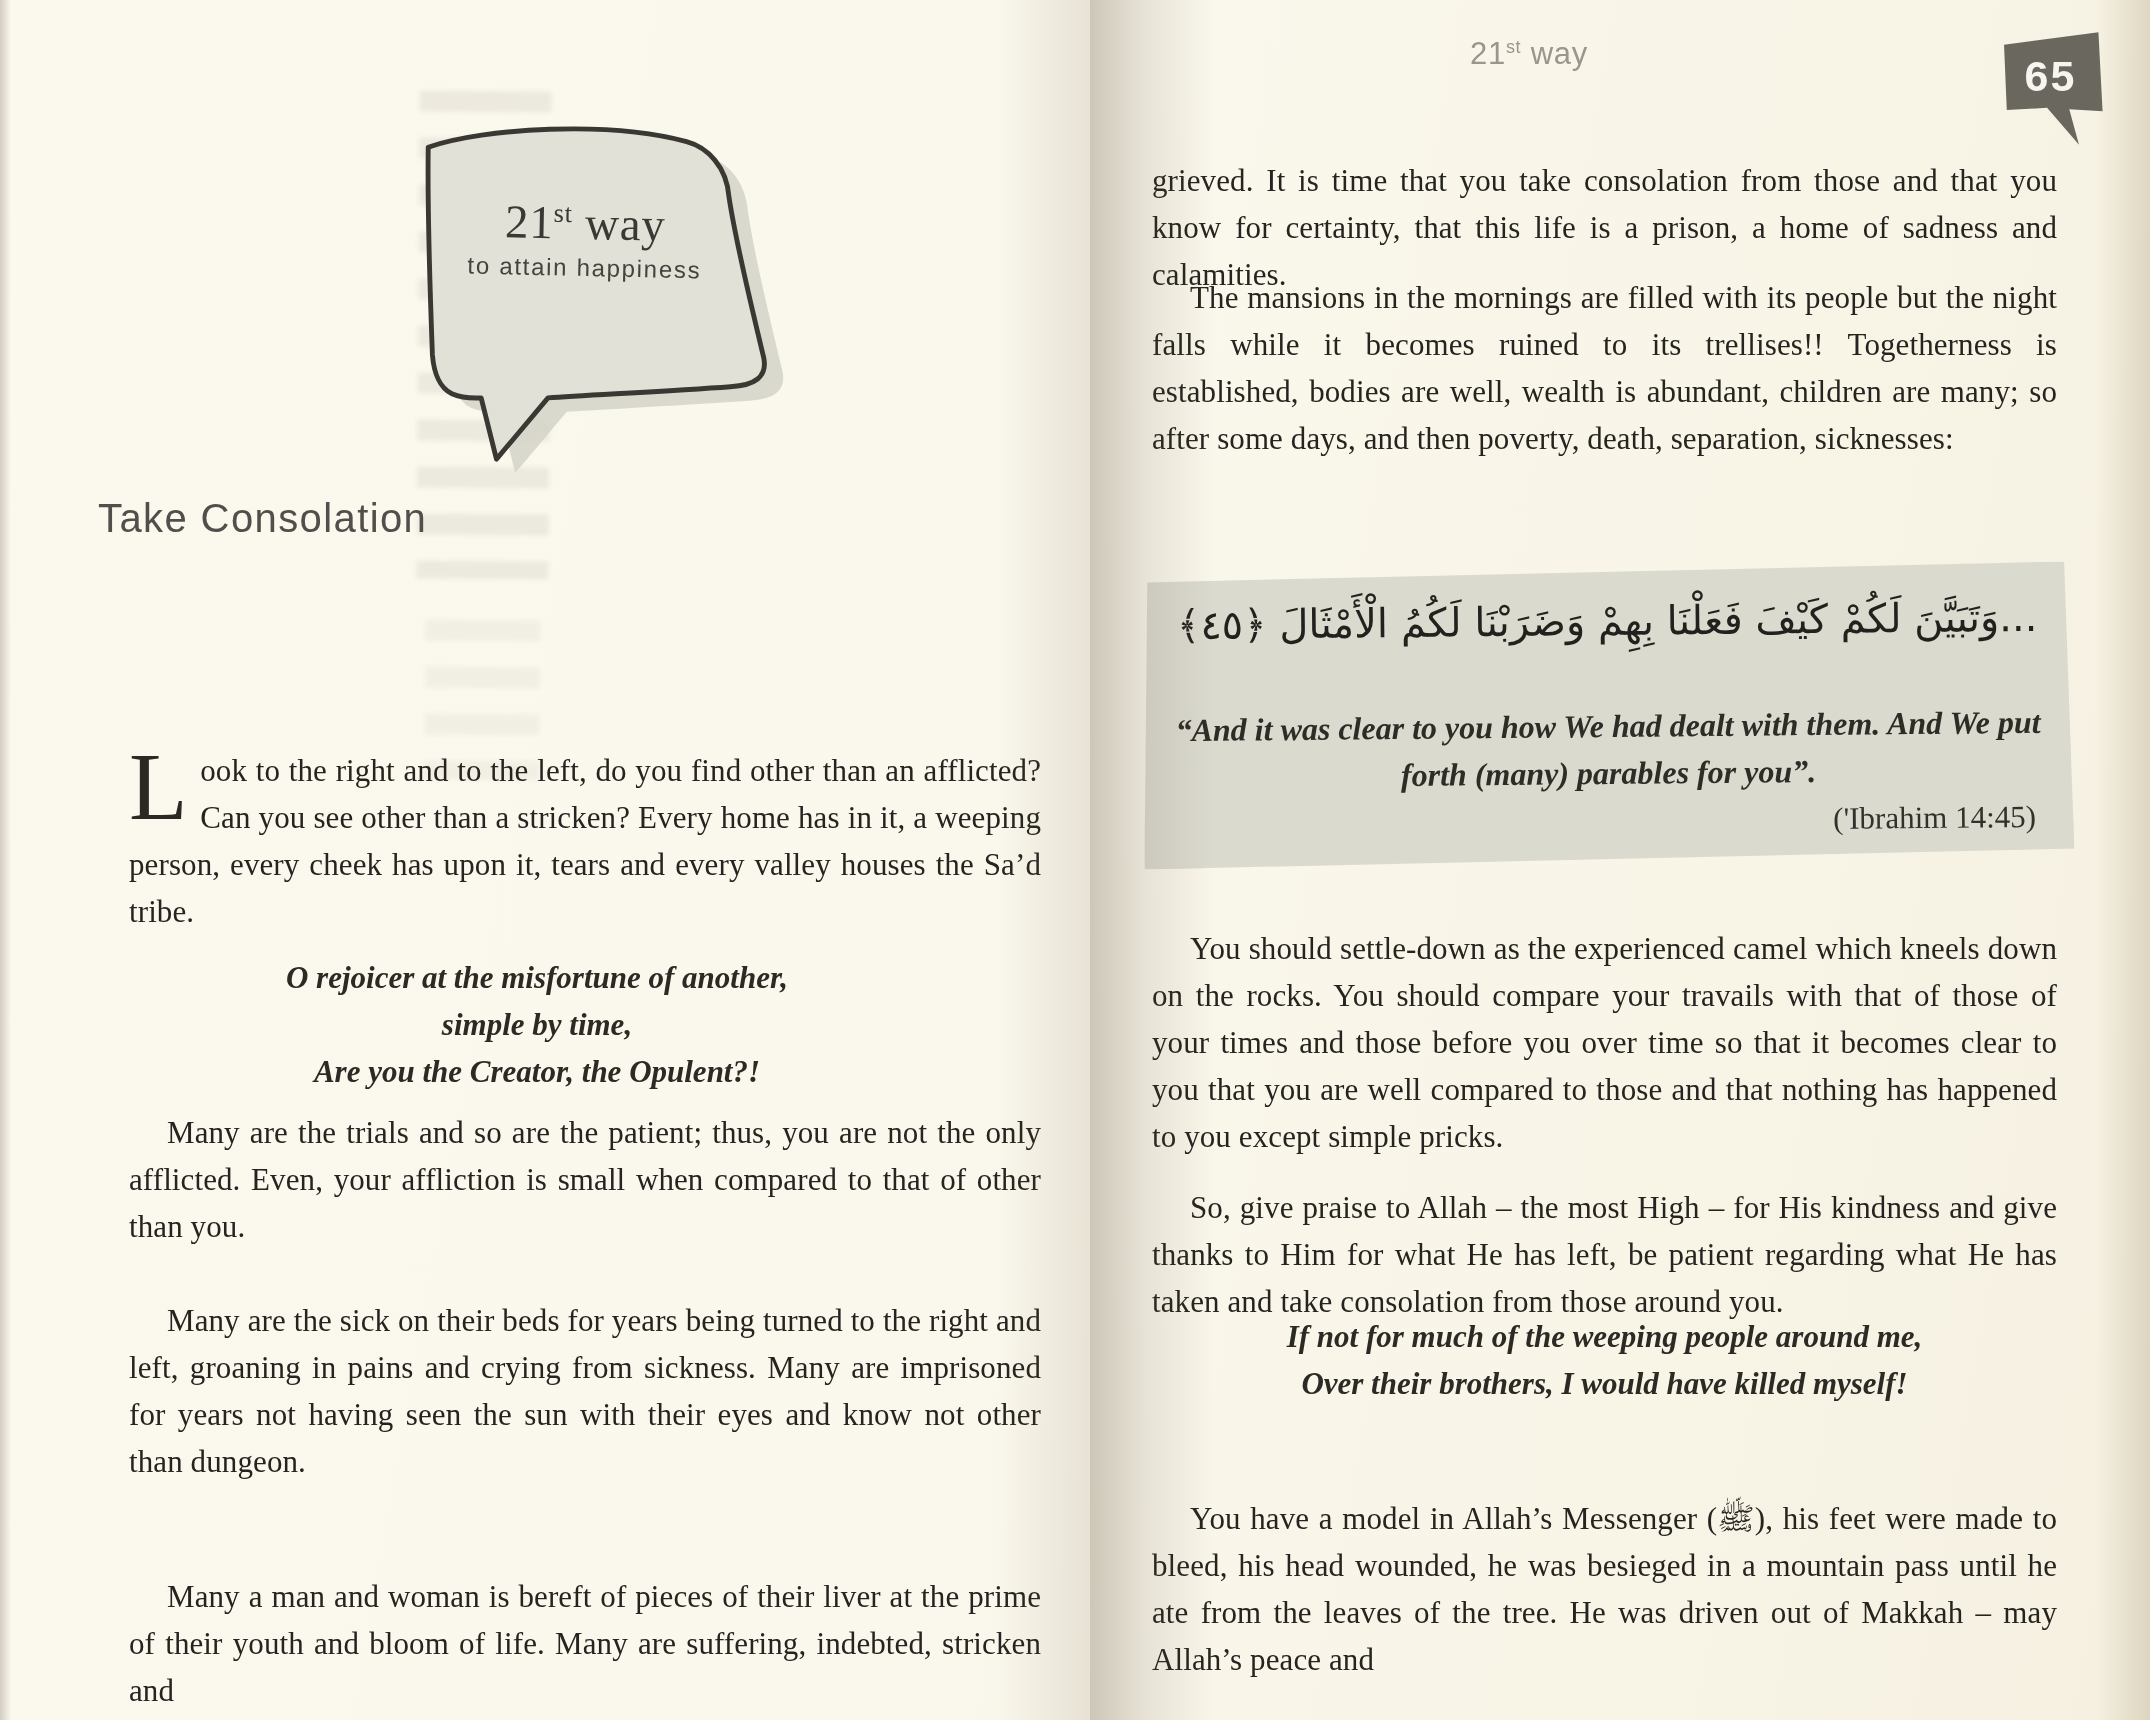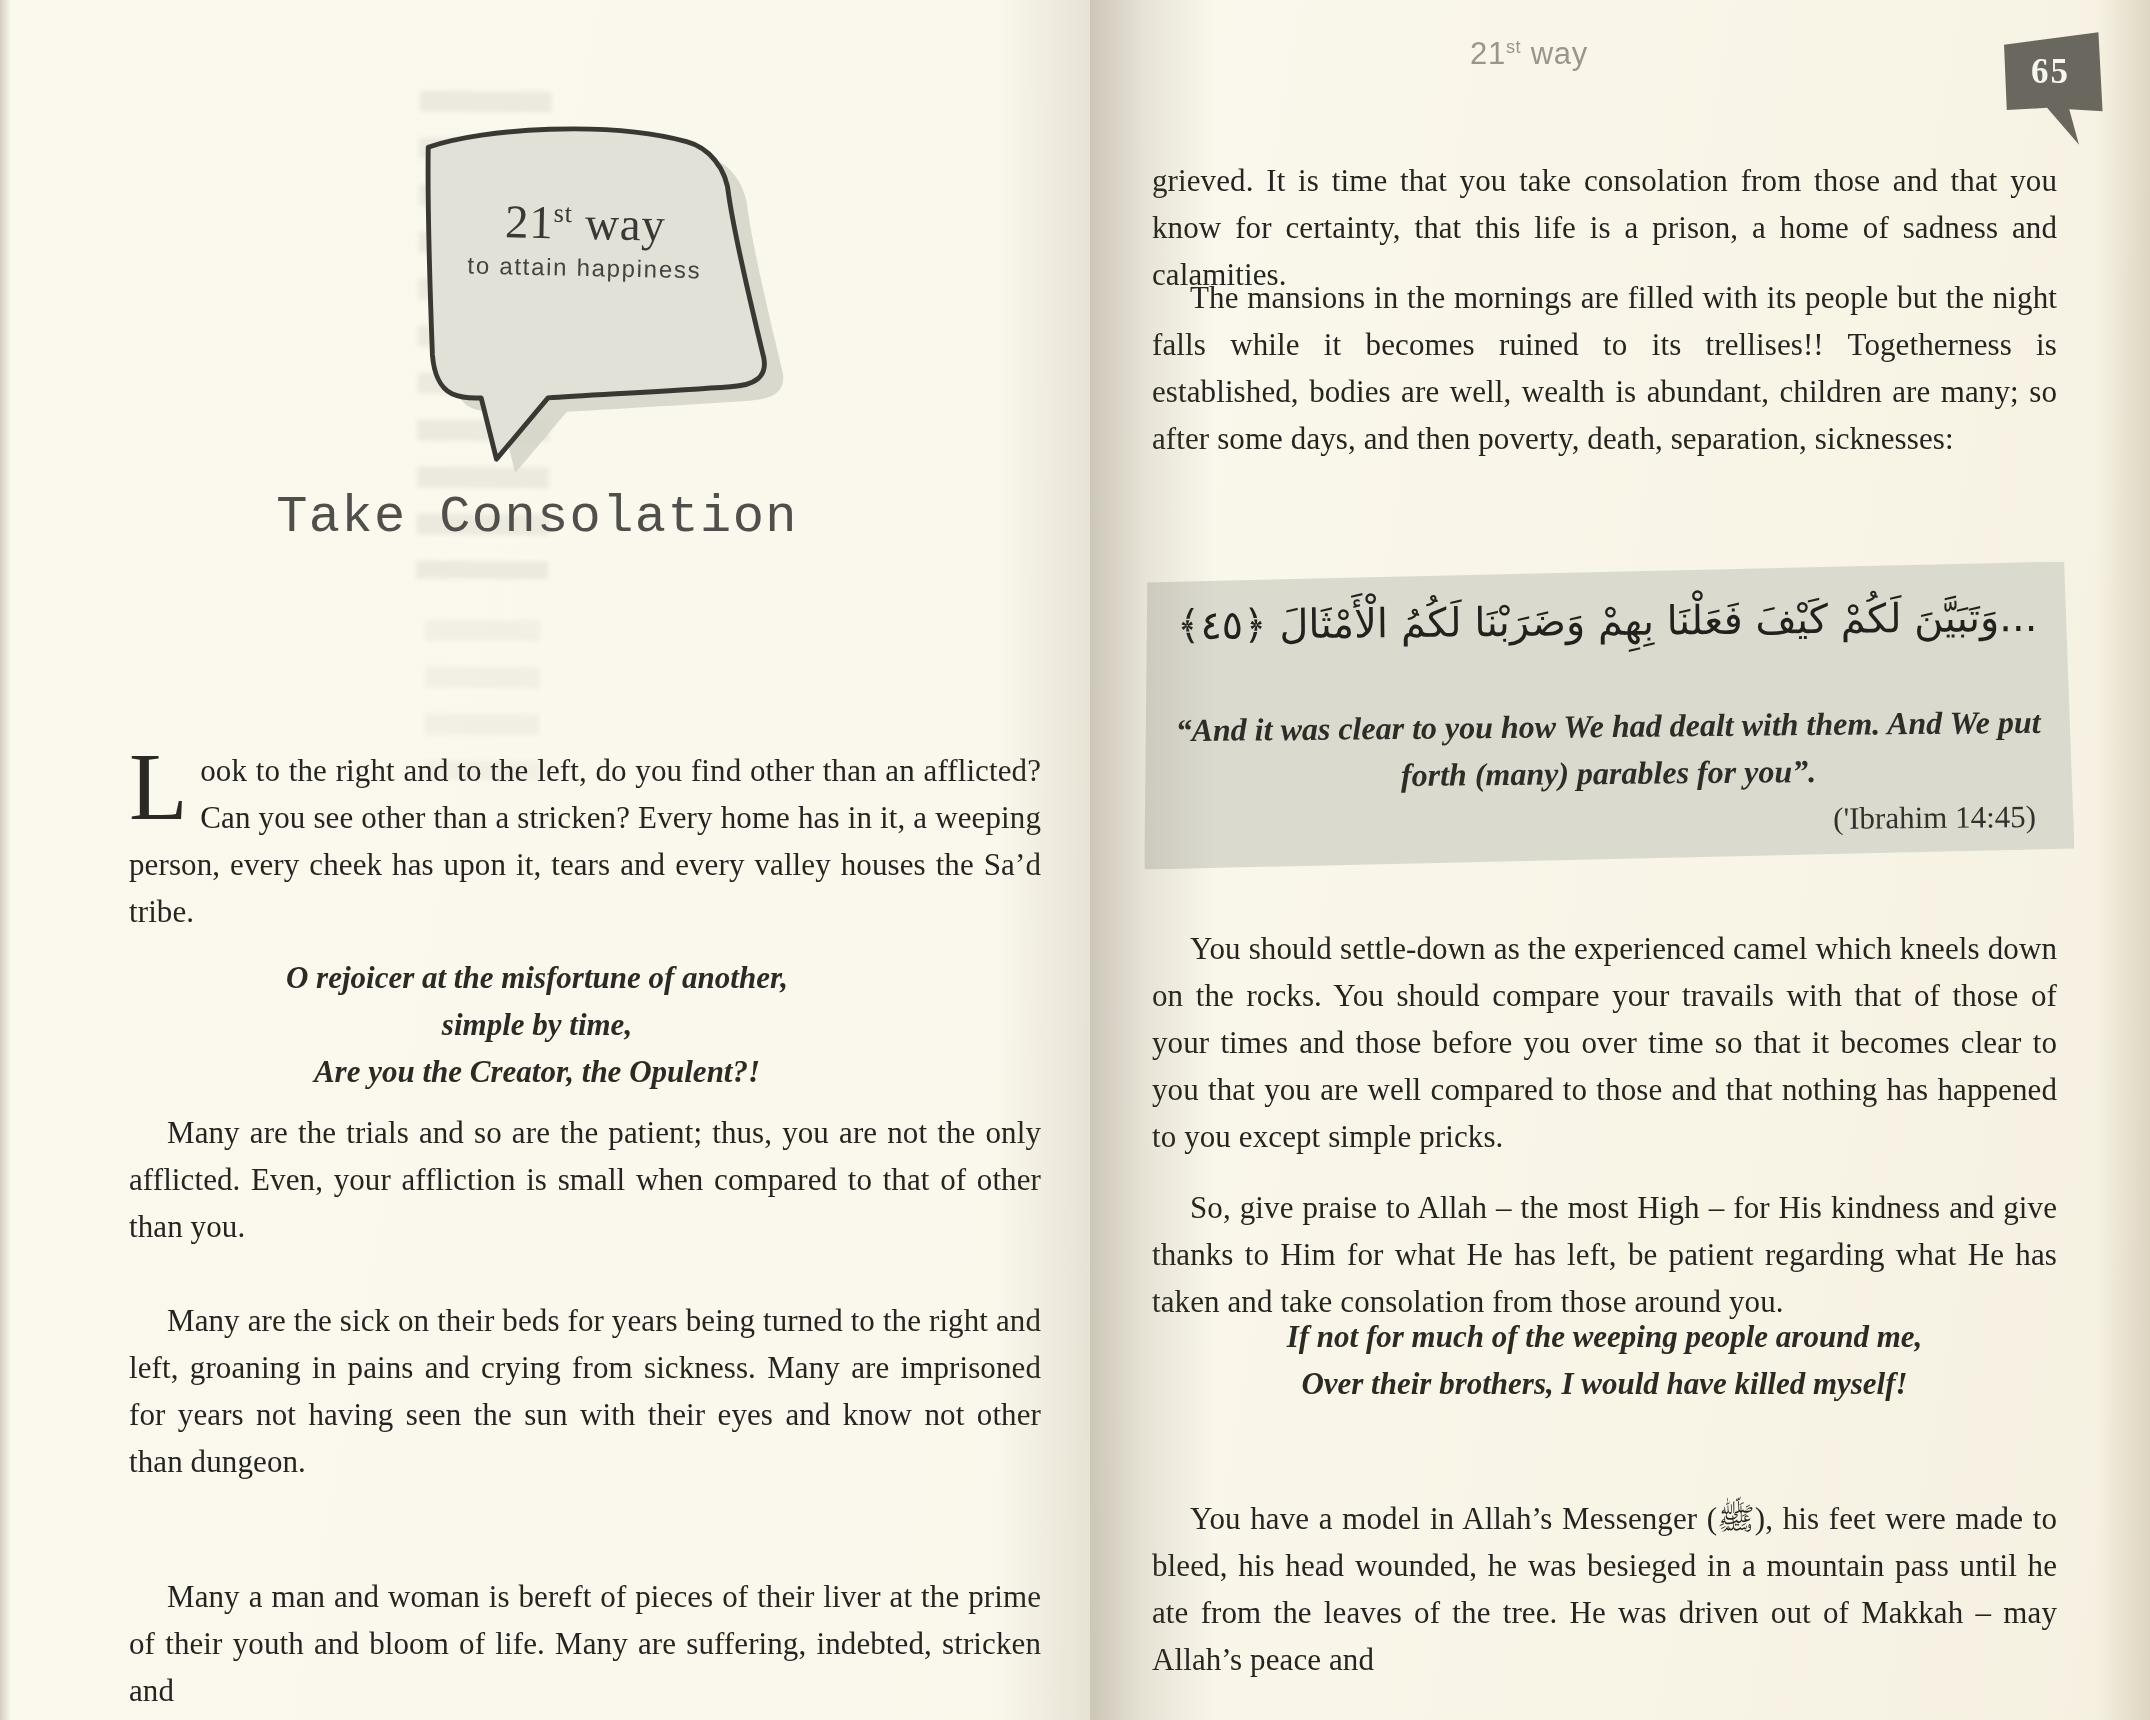--- a/index.html
+++ b/index.html
@@ -19,45 +19,45 @@
   .dropcap{
     float:left;font-size:96px;line-height:71px;
     padding:4.2px 12.5px 0 0;color:#2b2924;
   }
   .couplet{
     font-size:31px;line-height:47px;text-align:center;
     font-weight:bold;font-style:italic;color:#2c2a25;
   }
   
   .chapter-title{
-    font-family:Liberation Mono, monospace;
-    font-size:52px;line-height:70px;letter-spacing:1.4px;
-    color:#514f4b;text-align:center;font-weight:400;
+    font-family:Liberation Sans, sans-serif;
+    font-size:40px;line-height:70px;letter-spacing:1.4px;
+    color:#514f4b;text-align:left;font-weight:400;
   }
   .bubble-text{transform:rotate(1.2deg);text-align:center;color:#3b3935;}
   .bubble-main{font-size:47px;letter-spacing:0.7px;}
   .bubble-main sup{font-size:26.5px;}
   .bubble-sub{
     font-family:"Liberation Sans",sans-serif;font-size:24px;
     letter-spacing:1.7px;color:#45433f;margin-top:4.2px;
   }
   .bleed{filter:blur(2.1px);transform:rotate(.4deg);}
   .bleed-lines{
     width:100%;height:100%;
     background:repeating-linear-gradient(to bottom,rgba(100,95,82,0.12) 0 21px,rgba(0,0,0,0) 21px 47px);
   }
   
   .running-header{
     font-family:"Liberation Sans",sans-serif;font-size:31px;
     color:#9a968e;letter-spacing:0.7px;
   }
   .running-header sup{font-size:18px;}
   .badge-num{
-    font-family:Liberation Serif, serif;font-weight:bold;
-    font-size:35px;color:#f7f5ef;letter-spacing:2.1px;text-align:center;
+    font-family:Liberation Sans, sans-serif;font-weight:bold;
+    font-size:43px;color:#f7f5ef;letter-spacing:2.1px;text-align:center;
   }
   .verse-box{
     background:#dbdacf;transform:rotate(-0.55deg);
     clip-path:polygon(0.6% 4%,99.2% 0%,100% 96%,0% 100%);
     box-shadow:0 0 12.5px rgba(120,115,95,.25);
   }
   .arabic{
     direction:rtl;font-family:"DejaVu Sans",sans-serif;
     font-size:40px;color:#23211d;text-align:center;letter-spacing:0;
   }

